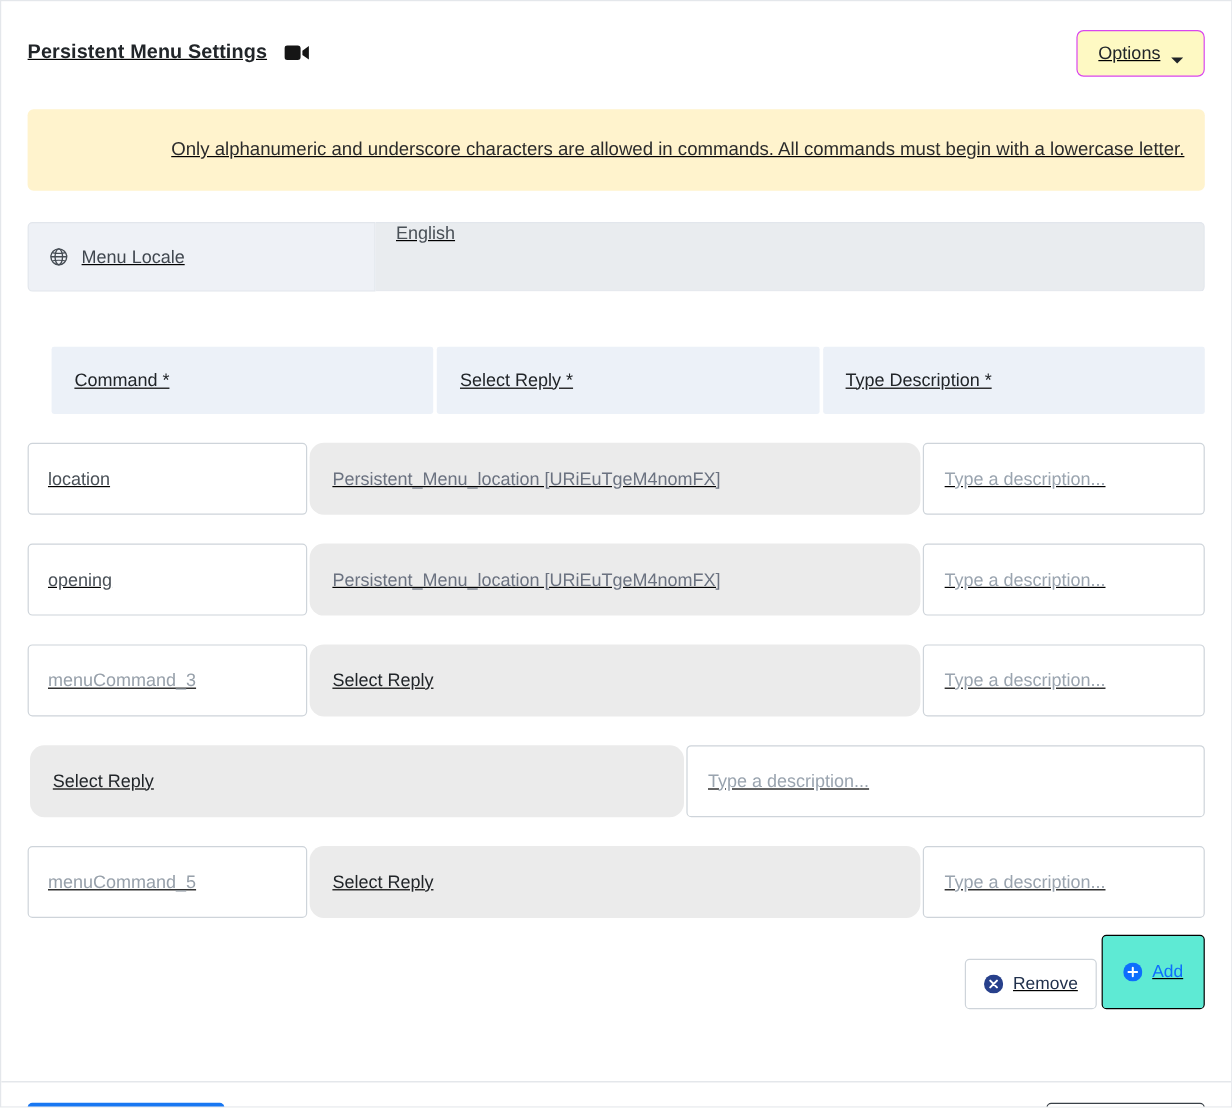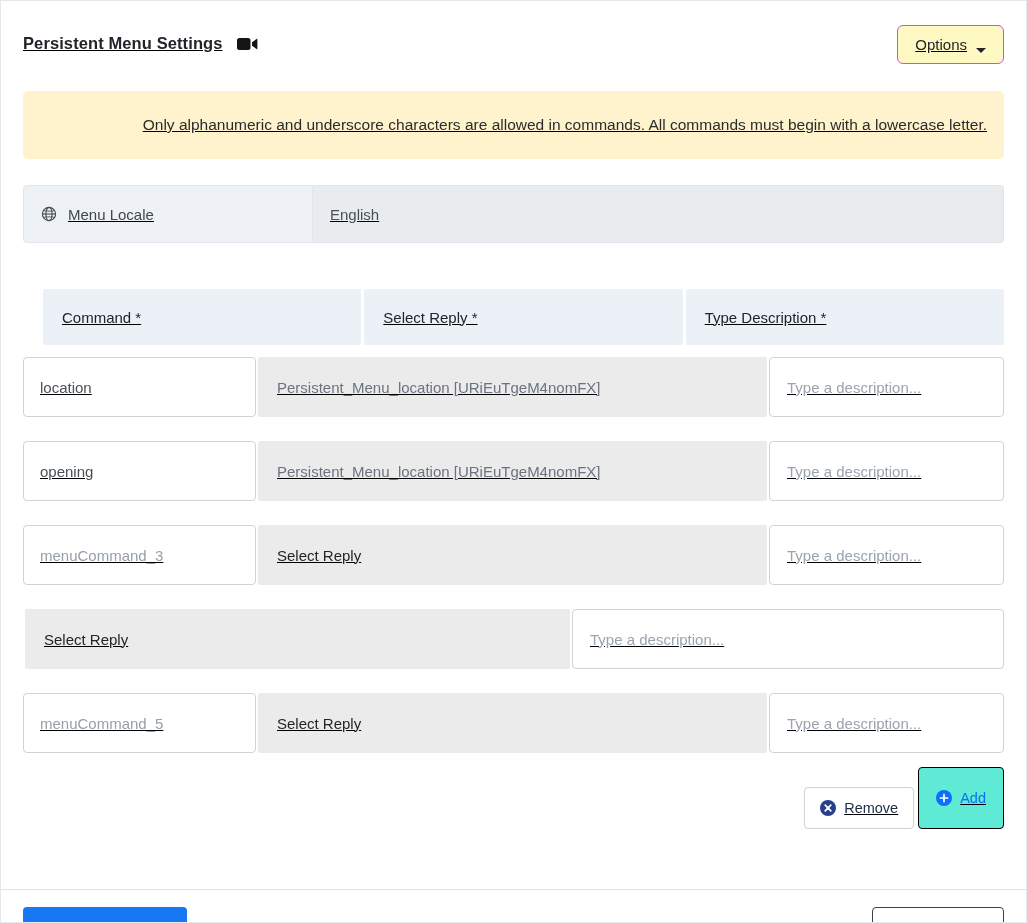--- a/index.html
+++ b/index.html
@@ -20,33 +20,33 @@
     border-top:5px solid #212529; display:inline-block; }
   
   .alert { margin-top:20px; background:#fff3cd; border-radius:5px; padding:25px 17px;
     font-size:15.5px; color:#2b2b2b;text-align:right; }
   
   .locale-row { margin-top:26px; display:flex; height:58px; }
   .locale-addon { width:290px; background:#eef1f6; border:1px solid #e2e6ec; border-right:1px solid #e2e6ec;
     border-radius:4px 0 0 4px; display:flex; align-items:center; gap:11px; padding:0 17px;
     font-size:15px; color:#40474f; }
   .locale-value { flex:1; background:#e9ecef; border:1px solid #e2e6ec; border-left:none;
-    border-radius:0 4px 4px 0; display:flex; align-items:center; padding:0 17px;
+    border-radius:0 4px 4px 0; display:flex; padding:0 17px;
     font-size:15px; color:#495057; }
   
   .grid-header { margin-top:46px; display:flex; gap:3px; height:56px;margin-left:20px; }
   .hcell { flex:1; background:#ecf1f8; display:flex; align-items:center; padding:0 19px;
     font-size:15px; color:#212529; border-radius:2px; }
   
   .menu-row { display:flex; height:60px; margin-top:24px; }
-  .menu-row.first { margin-top:12px; }
+  .menu-row.first { }
   .cmd-input { width:240px; border:1px solid #ced4da; border-radius:4px; padding:0 16px;
     font-size:15px; color:#495057; outline:none; background:#fff; }
   .cmd-input::placeholder { color:#97a0aa; }
-  .reply-btn { width:545px; margin-left:2px; background:#ebebeb; border:none; border-radius:2px;
+  .reply-btn { width:545px; margin-left:2px; background:#ebebeb; border:none; border-radius:12px;
     text-align:left; padding:0 19px; font-size:15px; cursor:pointer; font-family:inherit; }
   .reply-btn.filled { color:#6b7280; }
   .reply-btn.empty { color:#212529; }
   .desc-input { flex:1; margin-left:2px; border:1px solid #ced4da; border-radius:4px;
     padding:0 17px; font-size:15px; color:#495057; outline:none; background:#fff; }
   .desc-input::placeholder { color:#9aa4af; }
   
   .actions-row { display:flex; justify-content:flex-end; gap:4px; margin-top:14px; }
   .remove-btn { display:flex; align-items:center; gap:8px; background:#fff; border:1px solid #ced4da;
     border-radius:4px; padding:7px 15px; font-size:14.5px; color:#20304c; cursor:pointer;margin-top:20px; }

